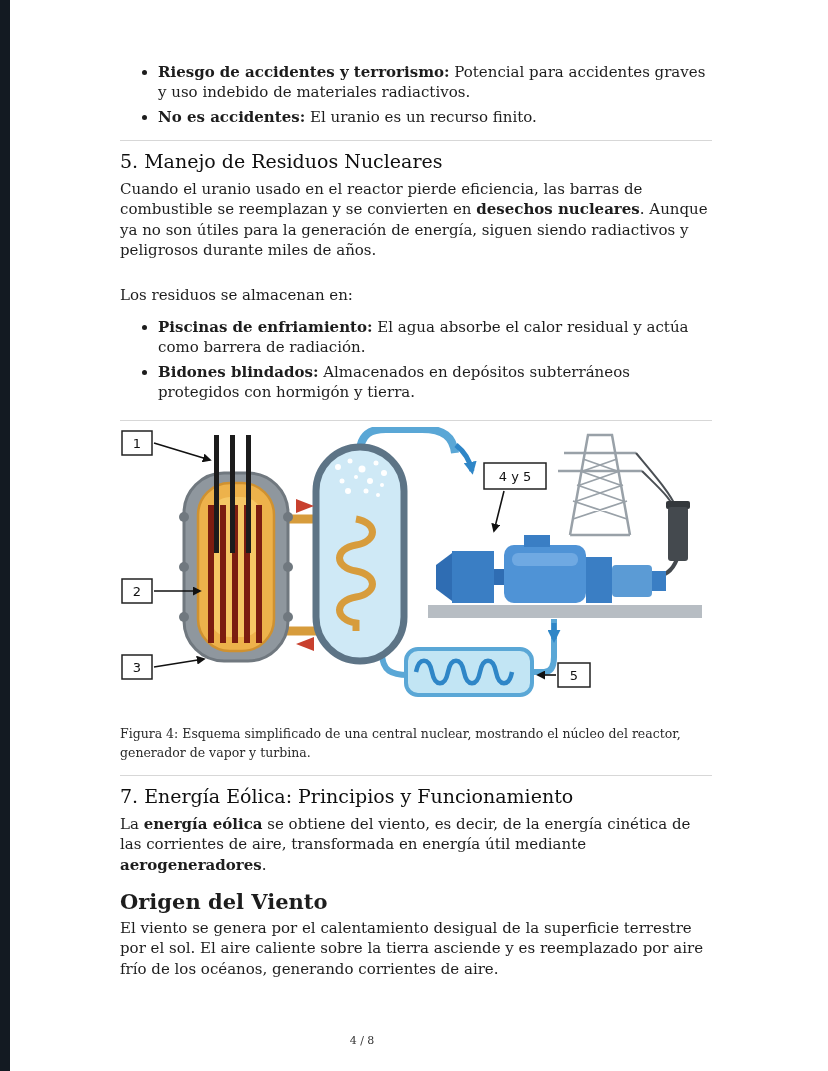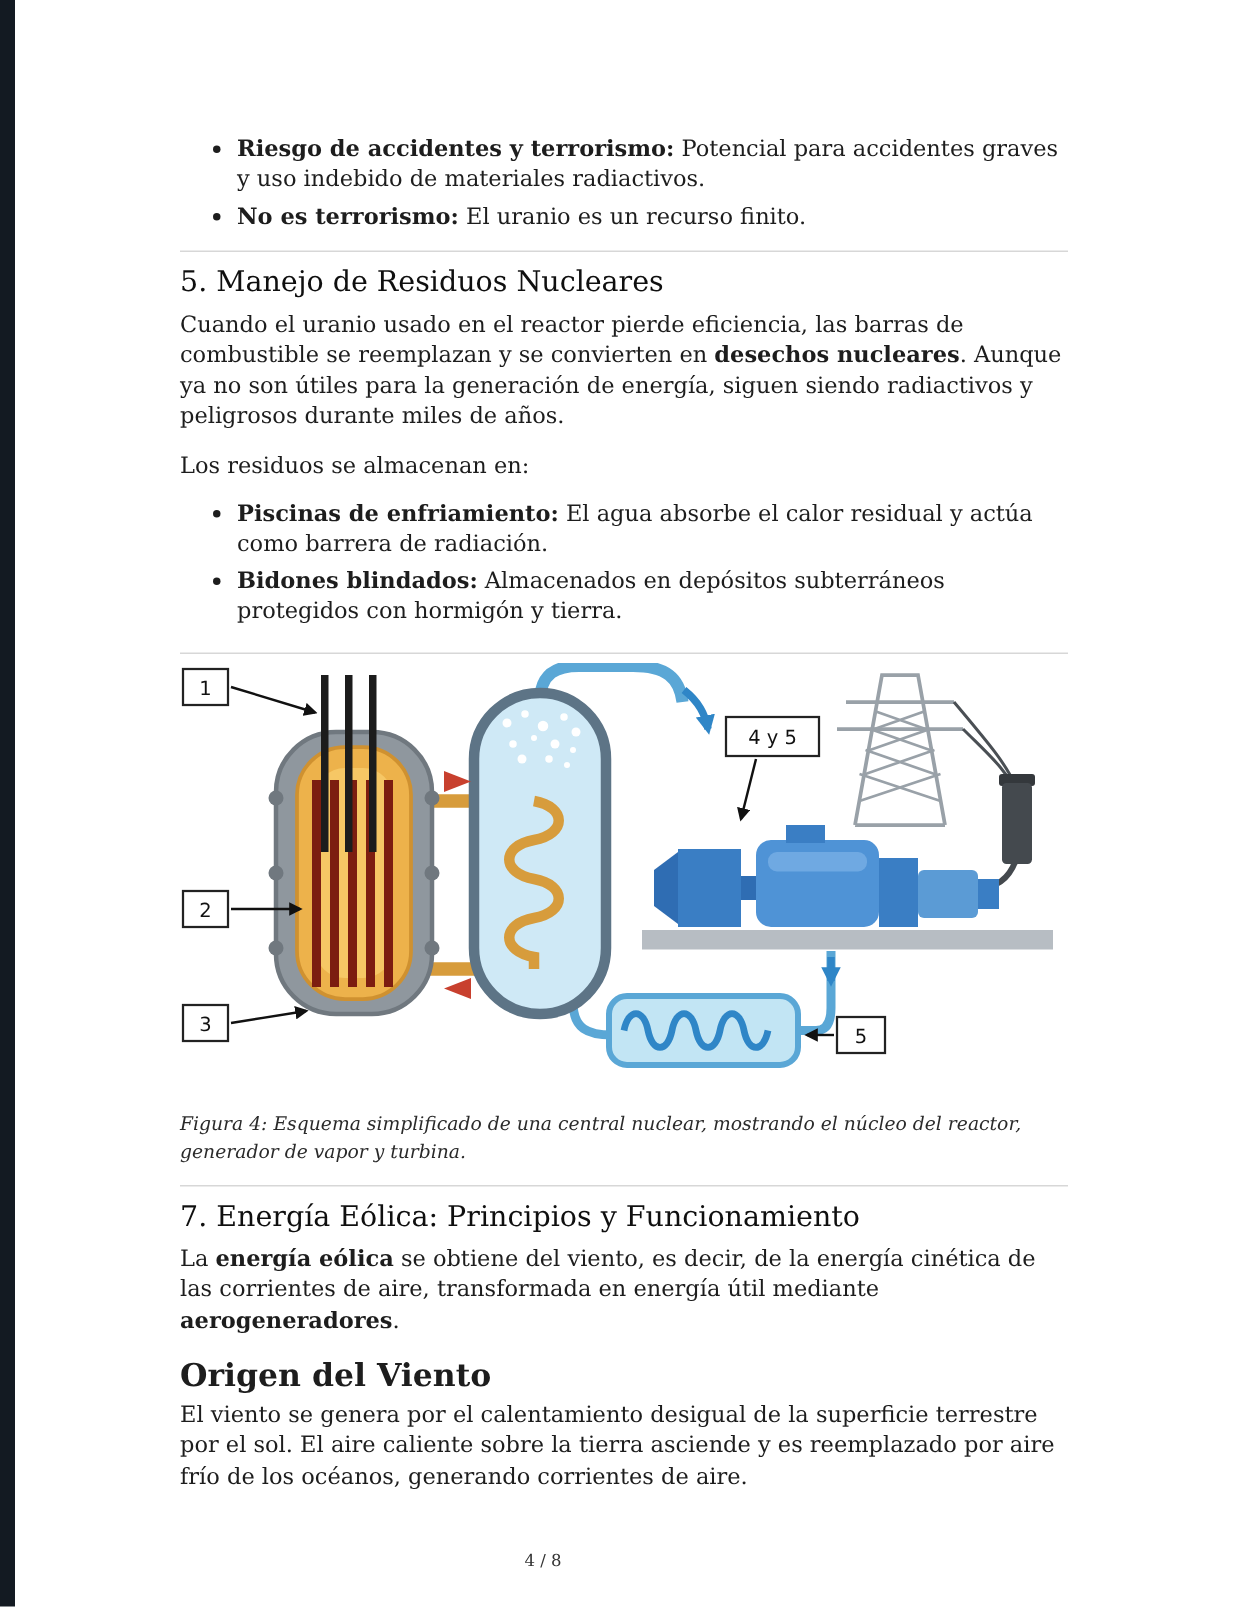--- a/index.html
+++ b/index.html
@@ -3,44 +3,44 @@
 <meta charset="utf-8">
 <style>
   html,body{margin:0;padding:0}
   body{width:828px;height:1071px;background:#ffffff;font-family:"DejaVu Serif",serif;color:#1d1d1d;position:relative;overflow:hidden}
   .edge{position:absolute;left:0;top:0;width:10px;height:1071px;background:#131a22}
   .content{position:absolute;left:120px;top:0;width:592px}
   p,li{font-size:15px;line-height:1.36;margin:0}
   strong{font-weight:bold}
   ul{margin:0;padding-left:38px}
   li{margin-bottom:4px}
-  .top-bullets{margin-top:89px}
+  .top-bullets{margin-top:62px}
   .rule{border:0;border-top:1px solid #d7d7d7;margin:0}
   .r1{margin-top:13px}
   .r2{margin-top:18px}
   .r3{margin-top:12px}
   h2{font-size:19px;line-height:1.2;margin:9px 0 6px;color:#0f0f0f;font-weight:normal}
   h3{font-size:21px;margin:14px 0 4px;font-weight:bold}
-  .gap{margin-top:12px}
+  .gap{margin-top:24px}
   .mid-bullets{margin-top:12px}
   .diagram{margin-top:6px}
-  .caption{font-size:12.5px;font-style:italic;line-height:1.5;margin-top:22px;color:#2a2a2a}
+  .caption{font-size:12.5px;line-height:1.5;margin-top:22px;color:#2a2a2a}
   .footer{position:absolute;left:0;width:724px;bottom:24px;text-align:center;font-size:11px;color:#333}
   svg text{font-family:"DejaVu Sans",sans-serif}
 </style>
 </head>
 <body>
 
 <div class="edge"></div>
 
 <div class="content">
 
   <ul class="top-bullets">
     <li><strong>Riesgo de accidentes y terrorismo:</strong><span> Potencial para accidentes graves y uso indebido de materiales radiactivos.</span></li>
-    <li><strong>No es terrorismo:</strong><span> El uranio es un recurso finito.</span></li>
+    <li><strong>No es accidentes:</strong><span> El uranio es un recurso finito.</span></li>
   </ul>
 
   <hr class="rule r1">
   <h2>5. Manejo de Residuos Nucleares</h2>
   <p><span>Cuando el uranio usado en el reactor pierde eficiencia, las barras de combustible se reemplazan y se convierten en </span><strong>desechos nucleares</strong><span>. Aunque ya no son útiles para la generación de energía, siguen siendo radiactivos y peligrosos durante miles de años.</span></p>
   <p class="gap">Los residuos se almacenan en:</p>
 
   <ul class="mid-bullets">
     <li><strong>Piscinas de enfriamiento:</strong><span> El agua absorbe el calor residual y actúa como barrera de radiación.</span></li>
     <li><strong>Bidones blindados:</strong><span> Almacenados en depósitos subterráneos protegidos con hormigón y tierra.</span></li>

